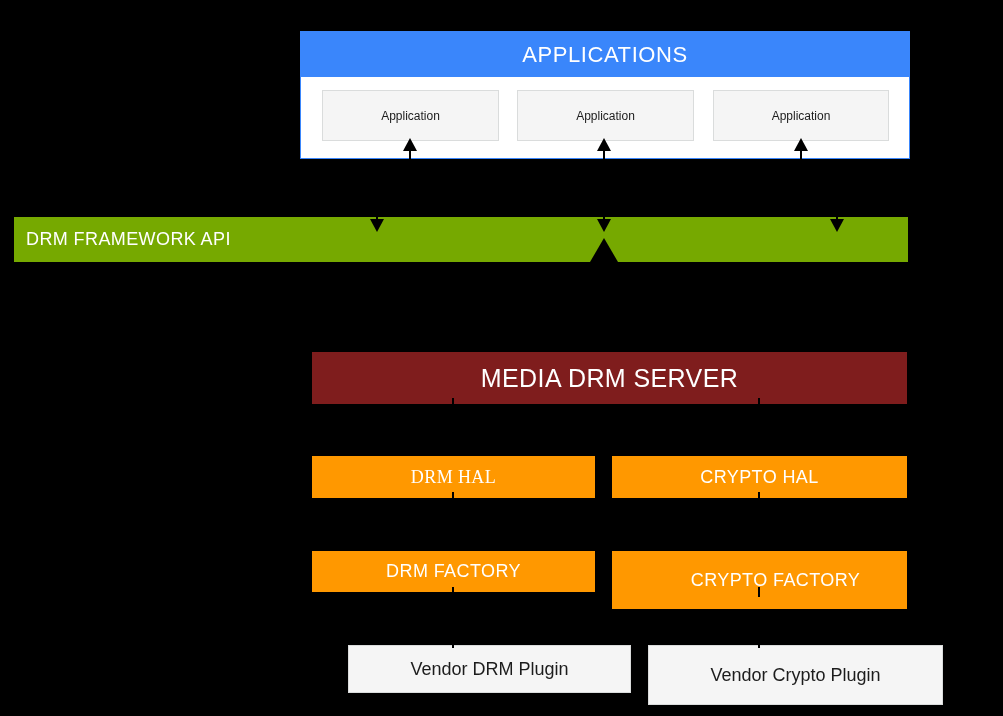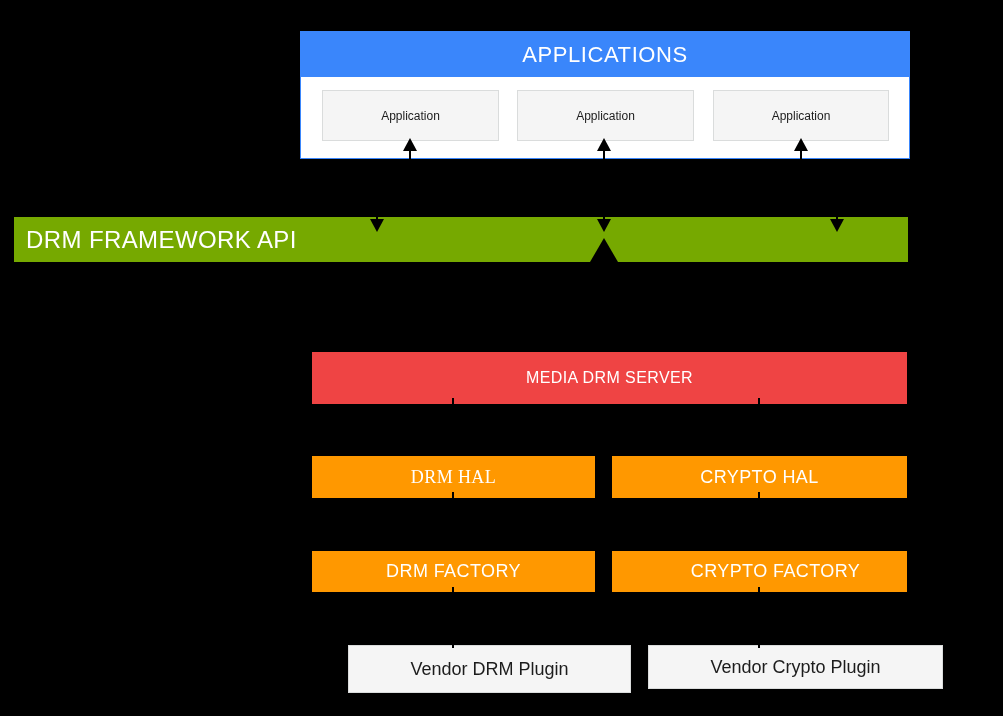--- a/index.html
+++ b/index.html
@@ -77,21 +77,21 @@
     box-sizing: border-box;
   }
   .drm-bar-label {
     position: absolute;
     left: 12px;
     top: 0;
     height: 45px;
     display: flex;
     align-items: center;
     color: #ffffff;
-    font-size: 24px;
+    font-size: 18px;
     letter-spacing: 0.4px;
   }
   
   .bar-notch {
     position: absolute;
     left: 590px;
     top: 238px;
     width: 0; height: 0;
     border-left: 14px solid transparent;
     border-right: 14px solid transparent;
@@ -100,46 +100,46 @@
 
   
   .box {
     position: absolute;
     box-sizing: border-box;
     display: flex;
     align-items: center;
     justify-content: center;
   }
   .box-server {
-    background: #ef4444;
-    color: #ffffff;
-    font-size: 16px;
+    background: #7f1d1d;
+    color: #ffffff;
+    font-size: 25px;
     letter-spacing: 0.4px;
   }
   .box-orange {
     background: #ff9800;
     color: #ffffff;
     font-size: 18px;
     letter-spacing: 0.4px;
   }
   .box-plugin {
     background: #f5f5f5;
     color: #1c1c1c;
     border: 1px solid #dadcdc;
     font-size: 18px;
     margin-left: 36px;
   }
 
   .p-server  { left: 312px; top: 352px; width: 595px; height: 52px; }
   .p-drmhal  { left: 312px; top: 456px; width: 283px; height: 42px; font-family: Liberation Serif, serif; }
   .p-crhal   { left: 612px; top: 456px; width: 295px; height: 42px; }
   .p-drmfac  { left: 312px; top: 551px; width: 283px; height: 41px; }
-  .p-crfac   { left: 612px; top: 551px; width: 295px; height: 41px; padding-left: 32px; }
+  .p-crfac   { left: 612px; top: 551px; width: 295px; height: 58px; padding-left: 32px; }
   .p-drmplug { left: 312px; top: 645px; width: 283px; height: 48px; }
-  .p-crplug  { left: 612px; top: 645px; width: 295px; height: 44px; text-align: right; }
+  .p-crplug  { left: 612px; top: 645px; width: 295px; height: 60px; text-align: right; }
 
   
   .arrow { position: absolute; }
   .arrow .stem {
     position: absolute;
     width: 2px;
     background: #000000;
     left: 6px;
   }
   .arrow .head { position: absolute; width: 0; height: 0; left: 0; }

